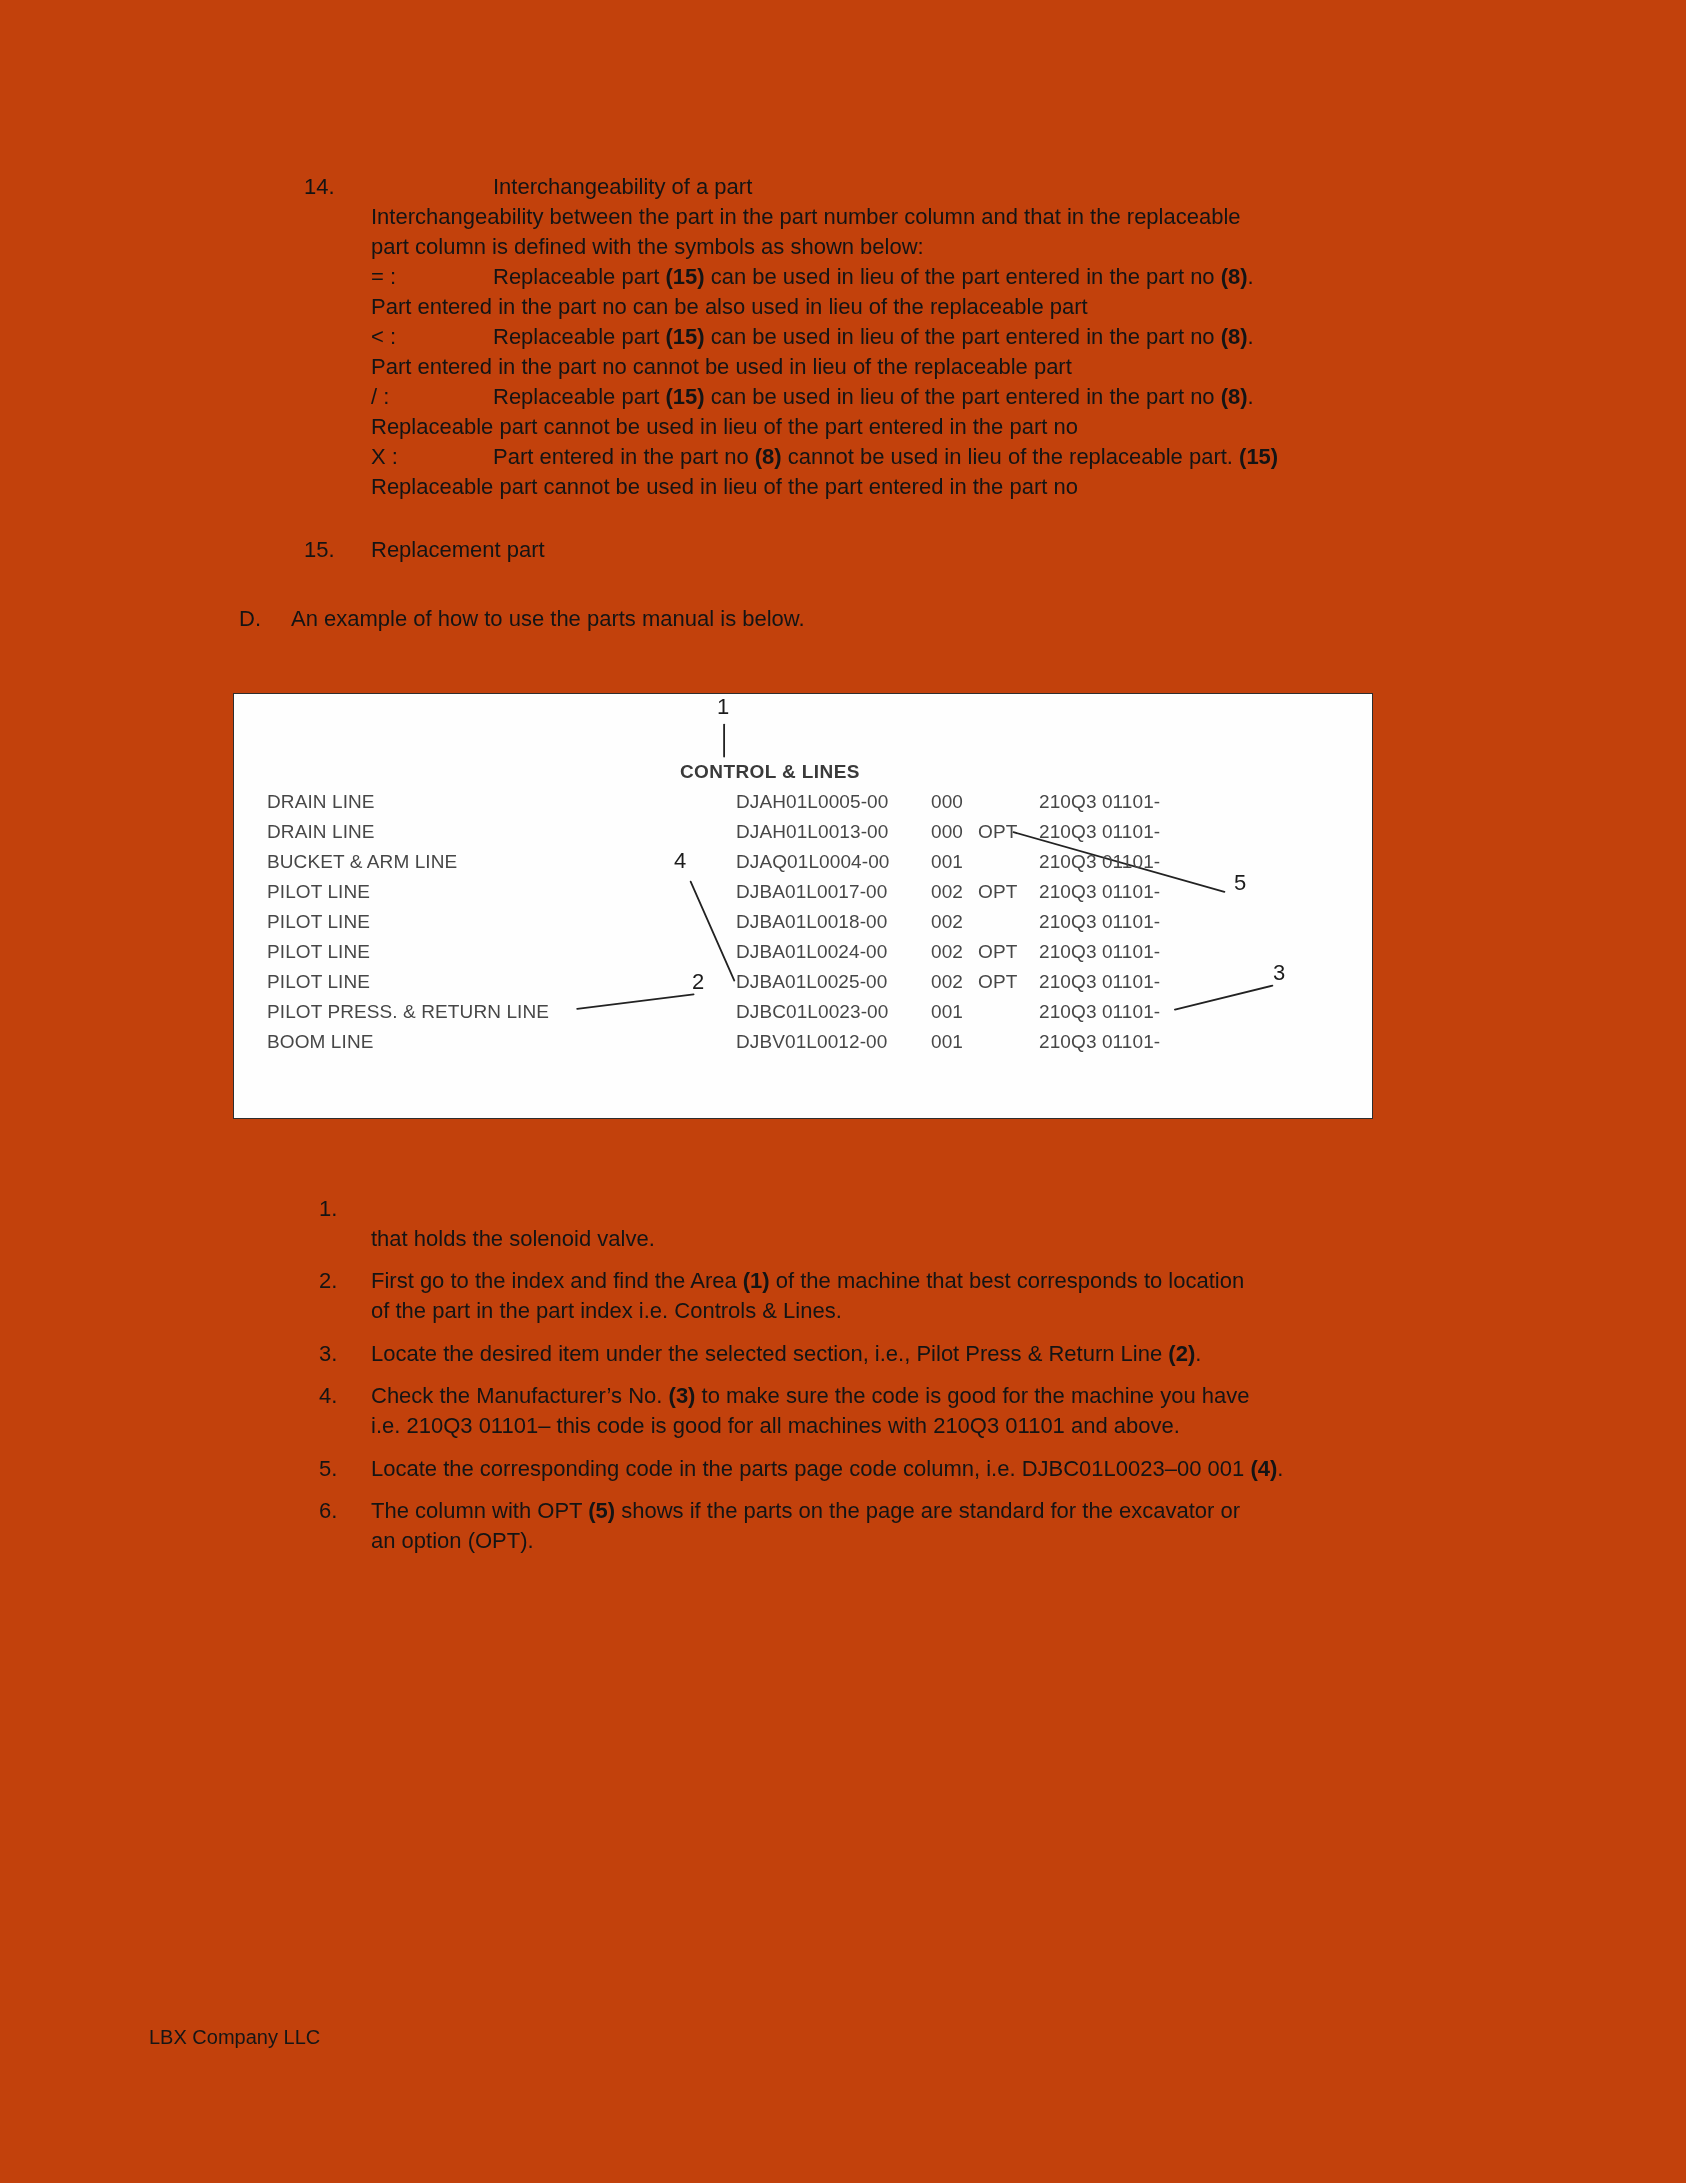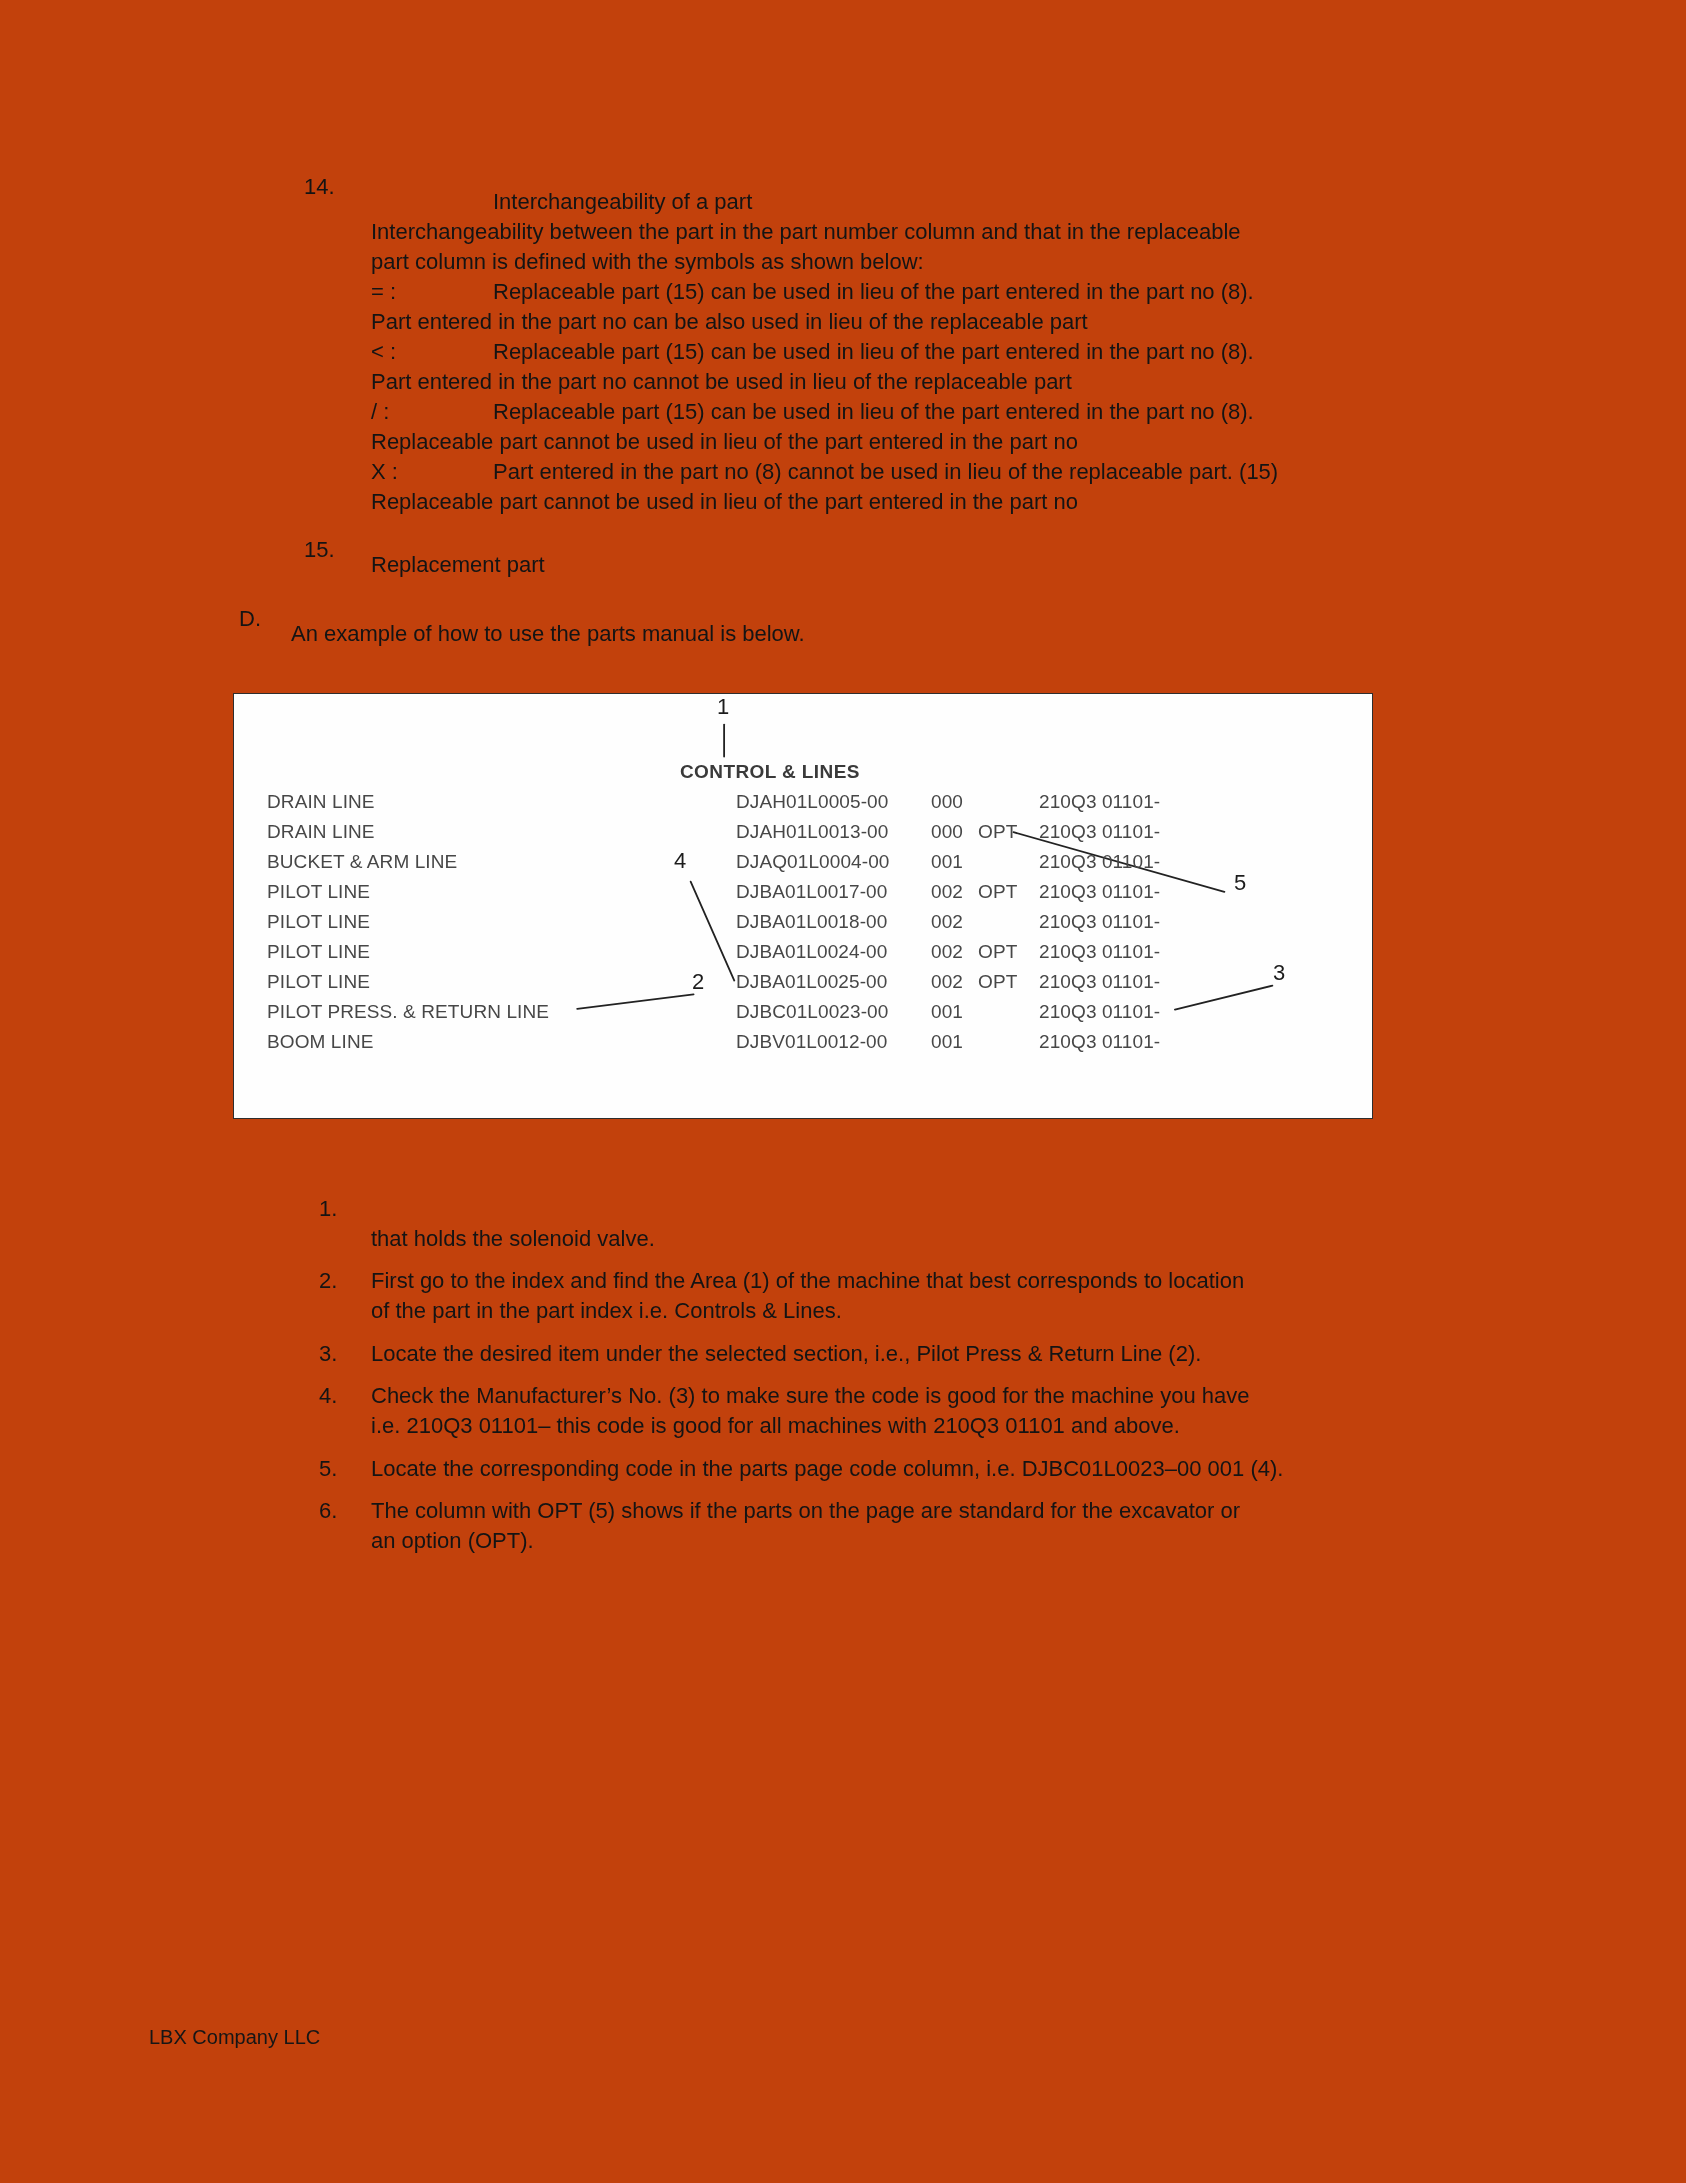--- a/index.html
+++ b/index.html
@@ -7,25 +7,25 @@
   .page {
     position:relative; width:1687px; height:2183px; background:#c2410c;
     font-family:"Liberation Sans", sans-serif; color:#141414;
     font-size:22px; line-height:30px; overflow:hidden;
   }
   .flex { display:flex; align-items:flex-start; }
   .block { position:absolute; }
   .num  { width:67px; flex-shrink:0; }
   .numD { width:52px; flex-shrink:0; }
   .numS { width:52px; flex-shrink:0; }
-  .body  { width:1135px;margin-top:15px; }
+  .body  { width:1135px; }
   .bodyS { width:1135px; }
   .indent-title { margin-left:122px; }
   .symline .sym { display:inline-block; width:122px; }
-  b { font-weight:normal; }
+  b { font-weight:bold; }
 
   .sec14 { left:304px; top:172px; }
   .sec15 { left:304px; top:535px; }
   .secD  { left:239px; top:604px; }
 
   .figure {
     position:absolute; left:233px; top:693px; width:1140px; height:426px;
     border:1.5px solid #2e2e2e; background:#fefefe;
   }
   .fig-header {

